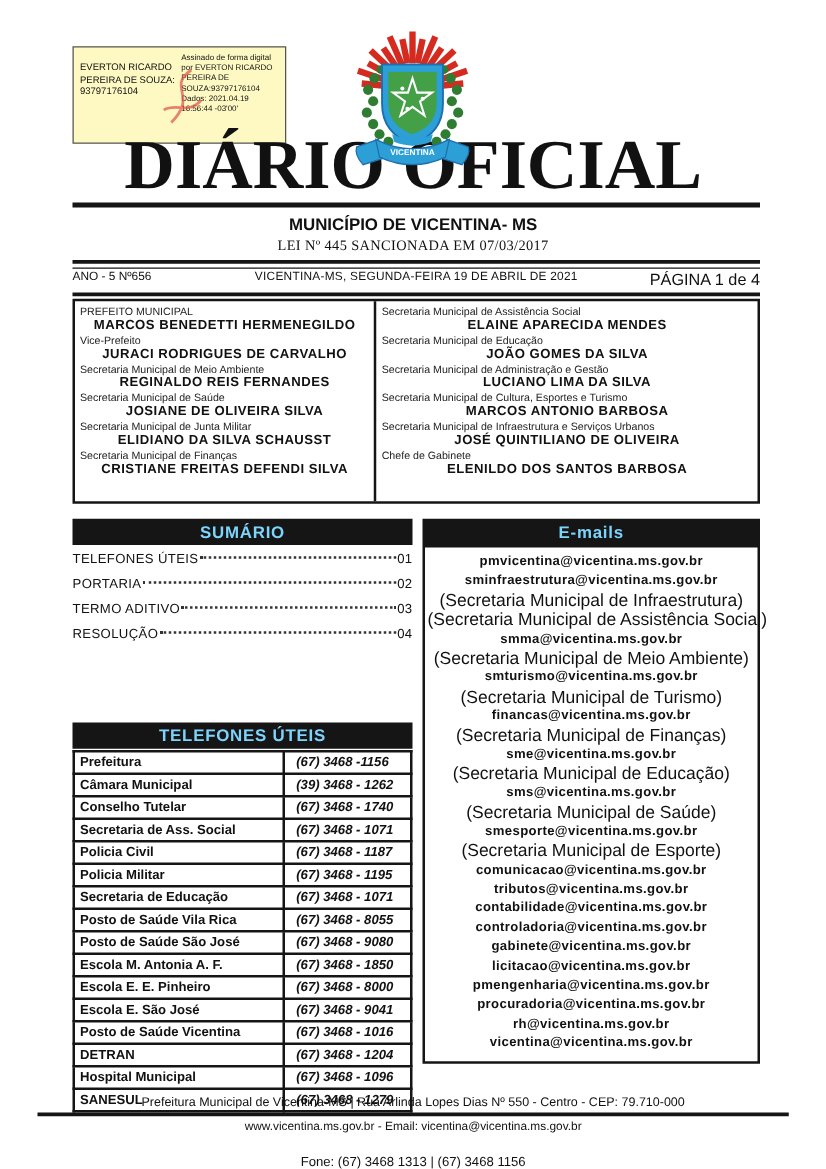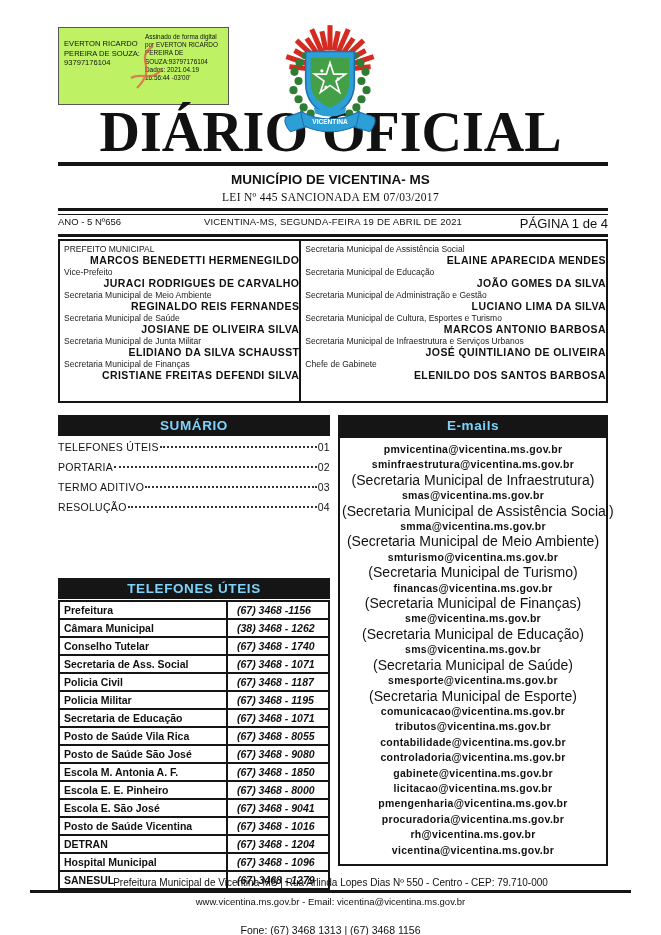--- a/index.html
+++ b/index.html
@@ -1,21 +1,21 @@
 <!DOCTYPE html>
 <html><head>
 <meta charset="utf-8">
 <style>
   html,body{margin:0;padding:0;background:#fff;}
   .page{position:relative;width:661px;height:935px;background:#fff;overflow:hidden;
         font-family:"Liberation Sans",sans-serif;color:#111;}
 
   
-  .sig-box{position:absolute;left:58px;top:27px;width:171px;height:78px;border:1px solid #555;
-           box-sizing:border-box;display:flex;gap:5px;padding:4px 5px;background:#bef264;}
+  .sig-box{position:absolute;left:58px;top:37px;width:171px;height:78px;border:1px solid #555;
+           box-sizing:border-box;display:flex;gap:5px;padding:4px 5px;background:#fef9c3;}
   .sig-subject{width:76px;font-size:7.6px;line-height:9.6px;padding-top:7px;word-break:break-all;}
   .sig-detail{flex:1;font-size:6.4px;line-height:8.2px;padding-top:1px;}
   .sig-swoosh{position:absolute;left:62px;top:14px;pointer-events:none;}
 
   
   .crest{position:absolute;left:263px;top:20px;width:134px;height:122px;z-index:3;}
 
   
   .title{position:absolute;top:102px;left:0;width:100%;text-align:center;z-index:2;
          font-family:"Liberation Serif",serif;font-weight:bold;font-size:56px;line-height:60px;
@@ -31,21 +31,21 @@
   .dateline{flex:1;text-align:center;font-size:9.5px;letter-spacing:.2px;}
   .pagenum{width:140px;text-align:right;font-size:13px;}
   .rule-thick{position:absolute;top:234px;left:58px;width:550px;height:3px;background:#151515;}
 
   
   .officials{position:absolute;top:239px;left:58px;width:550px;height:164px;border:2px solid #151515;
              box-sizing:border-box;display:flex;}
   .off-col{width:44%;display:flex;flex-direction:column;justify-content:space-between;padding:3px 0 20px;}
   .off-col.right{width:56%;border-left:2px solid #151515;}
   .off-role{font-size:8.5px;color:#222;padding-left:4px;white-space:nowrap;}
-  .off-name{font-size:10.5px;font-weight:bold;text-align:right;letter-spacing:.4px;white-space:nowrap;}
+  .off-name{font-size:10.5px;font-weight:bold;text-align:center;letter-spacing:.4px;white-space:nowrap;}
 
   
   .col-left{position:absolute;left:58px;top:415px;width:272px;}
   .section-header{background:#151515;color:#7dd3fc;font-weight:bold;text-align:center;
                   font-size:13.5px;line-height:15px;padding:3px 0;letter-spacing:.6px;}
   .summary-list{margin-top:5px;}
   .summary-item{display:flex;align-items:baseline;font-size:10.5px;height:20px;letter-spacing:.3px;}
   .summary-item .leader{flex:1;border-bottom:2px dotted #333;margin:0 1px;transform:translateY(-3px);}
 
   .phones{position:absolute;left:58px;top:578px;width:272px;}
@@ -249,21 +249,21 @@
     <table class="phone-table">
       <tbody>
 
           <tr>
             <td class="phone-name">Prefeitura</td>
             <td class="phone-num">(67) 3468 -1156</td>
           </tr>
 
           <tr>
             <td class="phone-name">Câmara Municipal</td>
-            <td class="phone-num">(38) 3468 - 1262</td>
+            <td class="phone-num">(39) 3468 - 1262</td>
           </tr>
 
           <tr>
             <td class="phone-name">Conselho Tutelar</td>
             <td class="phone-num">(67) 3468 - 1740</td>
           </tr>
 
           <tr>
             <td class="phone-name">Secretaria de Ass. Social</td>
             <td class="phone-num">(67) 3468 - 1071</td>
@@ -335,21 +335,20 @@
   <div class="col-right">
     <div class="section-header">E-mails</div>
     <div class="emails-box">
 
         <div class="email-line bold">pmvicentina@vicentina.ms.gov.br</div>
 
         <div class="email-line bold">sminfraestrutura@vicentina.ms.gov.br</div>
 
         <div class="email-line">(Secretaria Municipal de Infraestrutura)</div>
 
-        <div class="email-line bold">smas@vicentina.ms.gov.br</div>
 
         <div class="email-line">(Secretaria Municipal de Assistência Social)</div>
 
         <div class="email-line bold">smma@vicentina.ms.gov.br</div>
 
         <div class="email-line">(Secretaria Municipal de Meio Ambiente)</div>
 
         <div class="email-line bold">smturismo@vicentina.ms.gov.br</div>
 
         <div class="email-line">(Secretaria Municipal de Turismo)</div>

